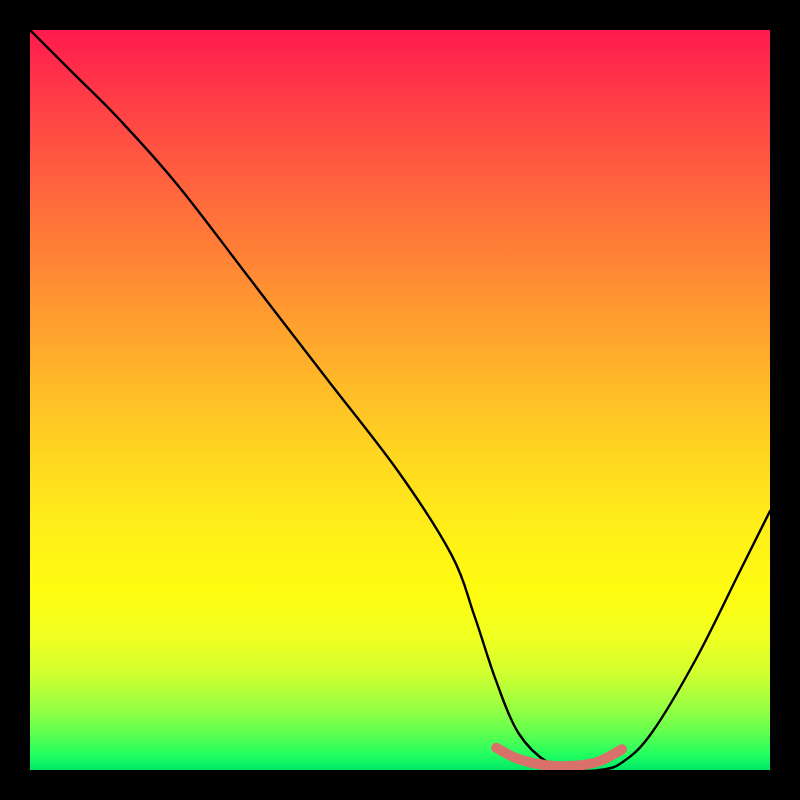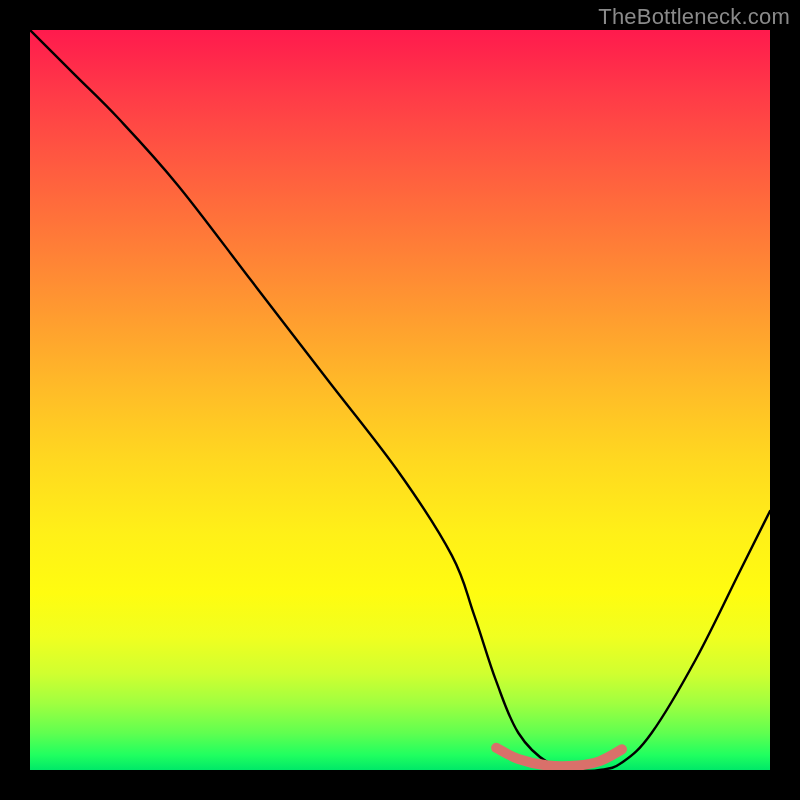--- a/index.html
+++ b/index.html
@@ -74,14 +74,13 @@
 
   <div class="plot">
     <div class="gradient"></div>
 
     <svg class="curve" viewBox="0 0 740 740" preserveAspectRatio="none">
       <path id="main-curve" fill="none" stroke="#000" stroke-width="2.4" stroke-linejoin="round" stroke-linecap="round" d="M 0.00 0.00 C 7.99 7.99, 28.42 28.42, 44.40 44.40 C 60.38 60.38, 70.15 68.82, 88.80 88.80 C 107.45 108.78, 124.02 126.10, 148.00 155.40 C 171.98 184.70, 195.36 216.97, 222.00 251.60 C 248.64 286.23, 269.36 313.17, 296.00 347.80 C 322.64 382.43, 347.36 412.03, 370.00 444.00 C 392.64 475.97, 408.48 500.09, 421.80 525.40 C 435.12 550.71, 436.01 561.96, 444.00 584.60 C 451.99 607.24, 458.21 629.89, 466.20 651.20 C 474.19 672.51, 479.08 688.35, 488.40 703.00 C 497.72 717.65, 507.34 725.94, 518.00 732.60 C 528.66 739.26, 538.28 738.67, 547.60 740.00 C 556.92 741.33, 561.81 741.33, 569.80 740.00 C 577.79 738.67, 582.68 739.26, 592.00 732.60 C 601.32 725.94, 608.28 721.65, 621.60 703.00 C 634.92 684.35, 650.02 658.30, 666.00 629.00 C 681.98 599.70, 697.08 566.84, 710.40 540.20 C 723.72 513.56, 734.67 491.66, 740.00 481.00"></path>
       <path id="flat-zone" fill="none" stroke="#d9706a" stroke-width="10" stroke-linecap="round" d="M 466.20 717.80 C 470.20 719.80, 479.08 725.70, 488.40 728.90 C 497.72 732.10, 507.34 734.36, 518.00 735.56 C 528.66 736.76, 538.28 736.36, 547.60 735.56 C 556.92 734.76, 561.81 734.05, 569.80 731.12 C 577.79 728.19, 588.00 721.41, 592.00 719.28"></path>
     </svg>
   </div>
 
-  <div class="watermark">TheBottleneck.com</div>
 </div>
 
 </body></html>

